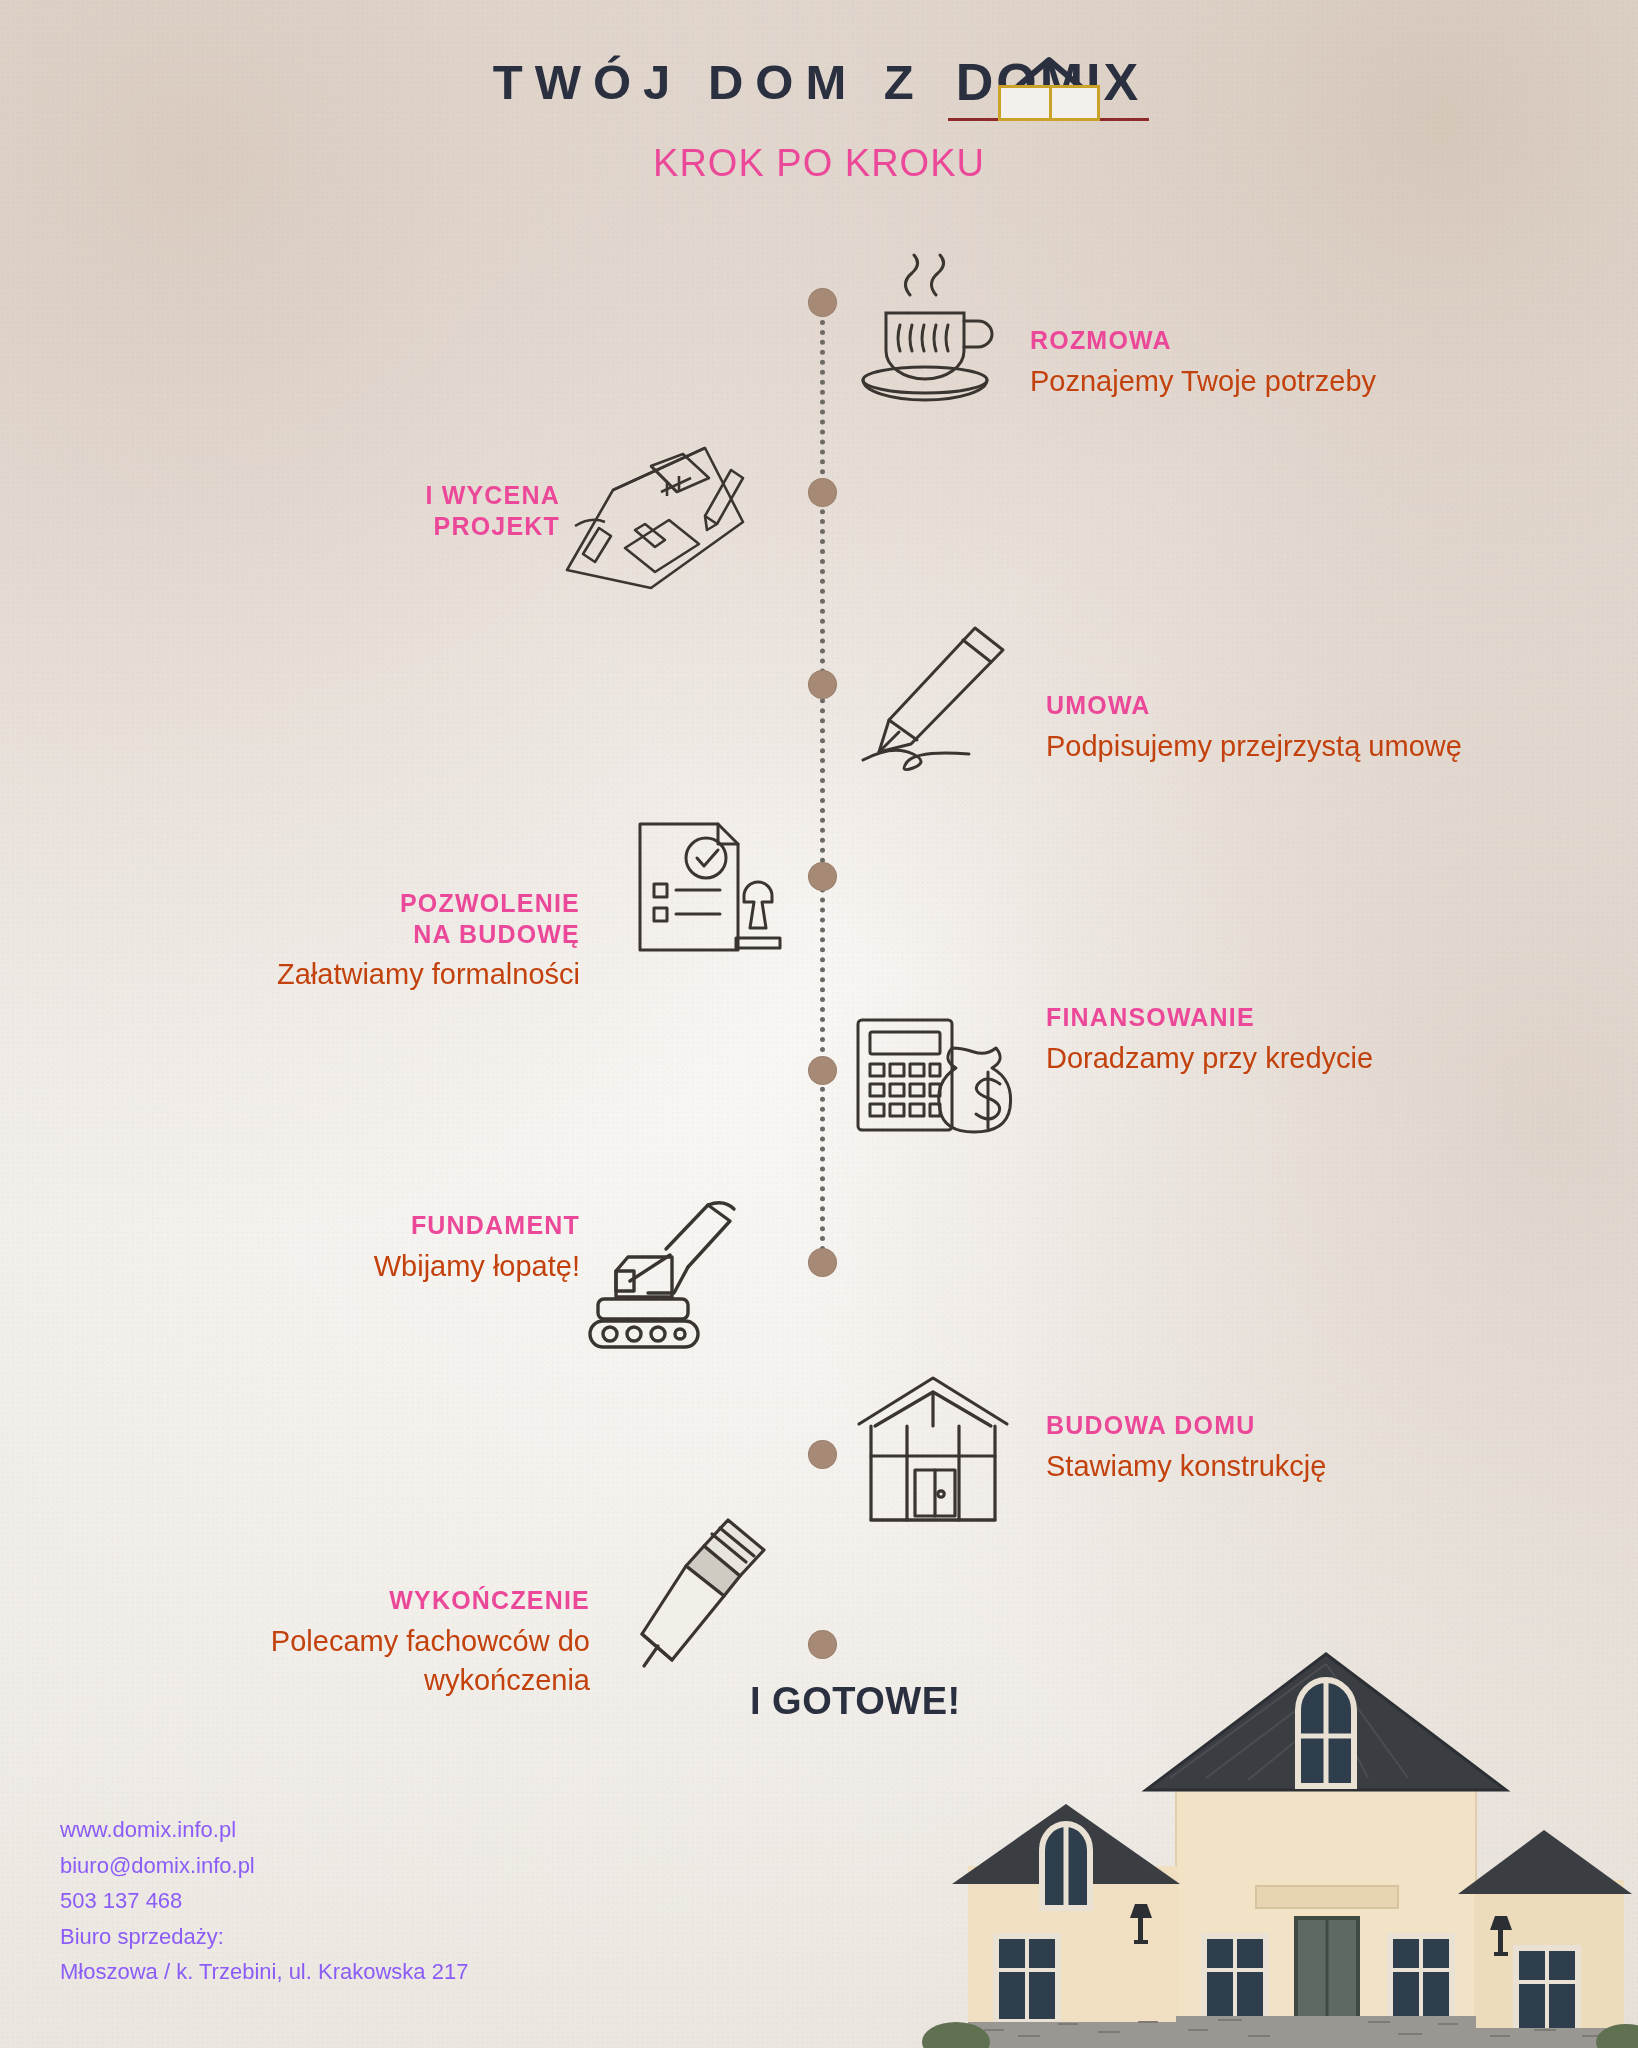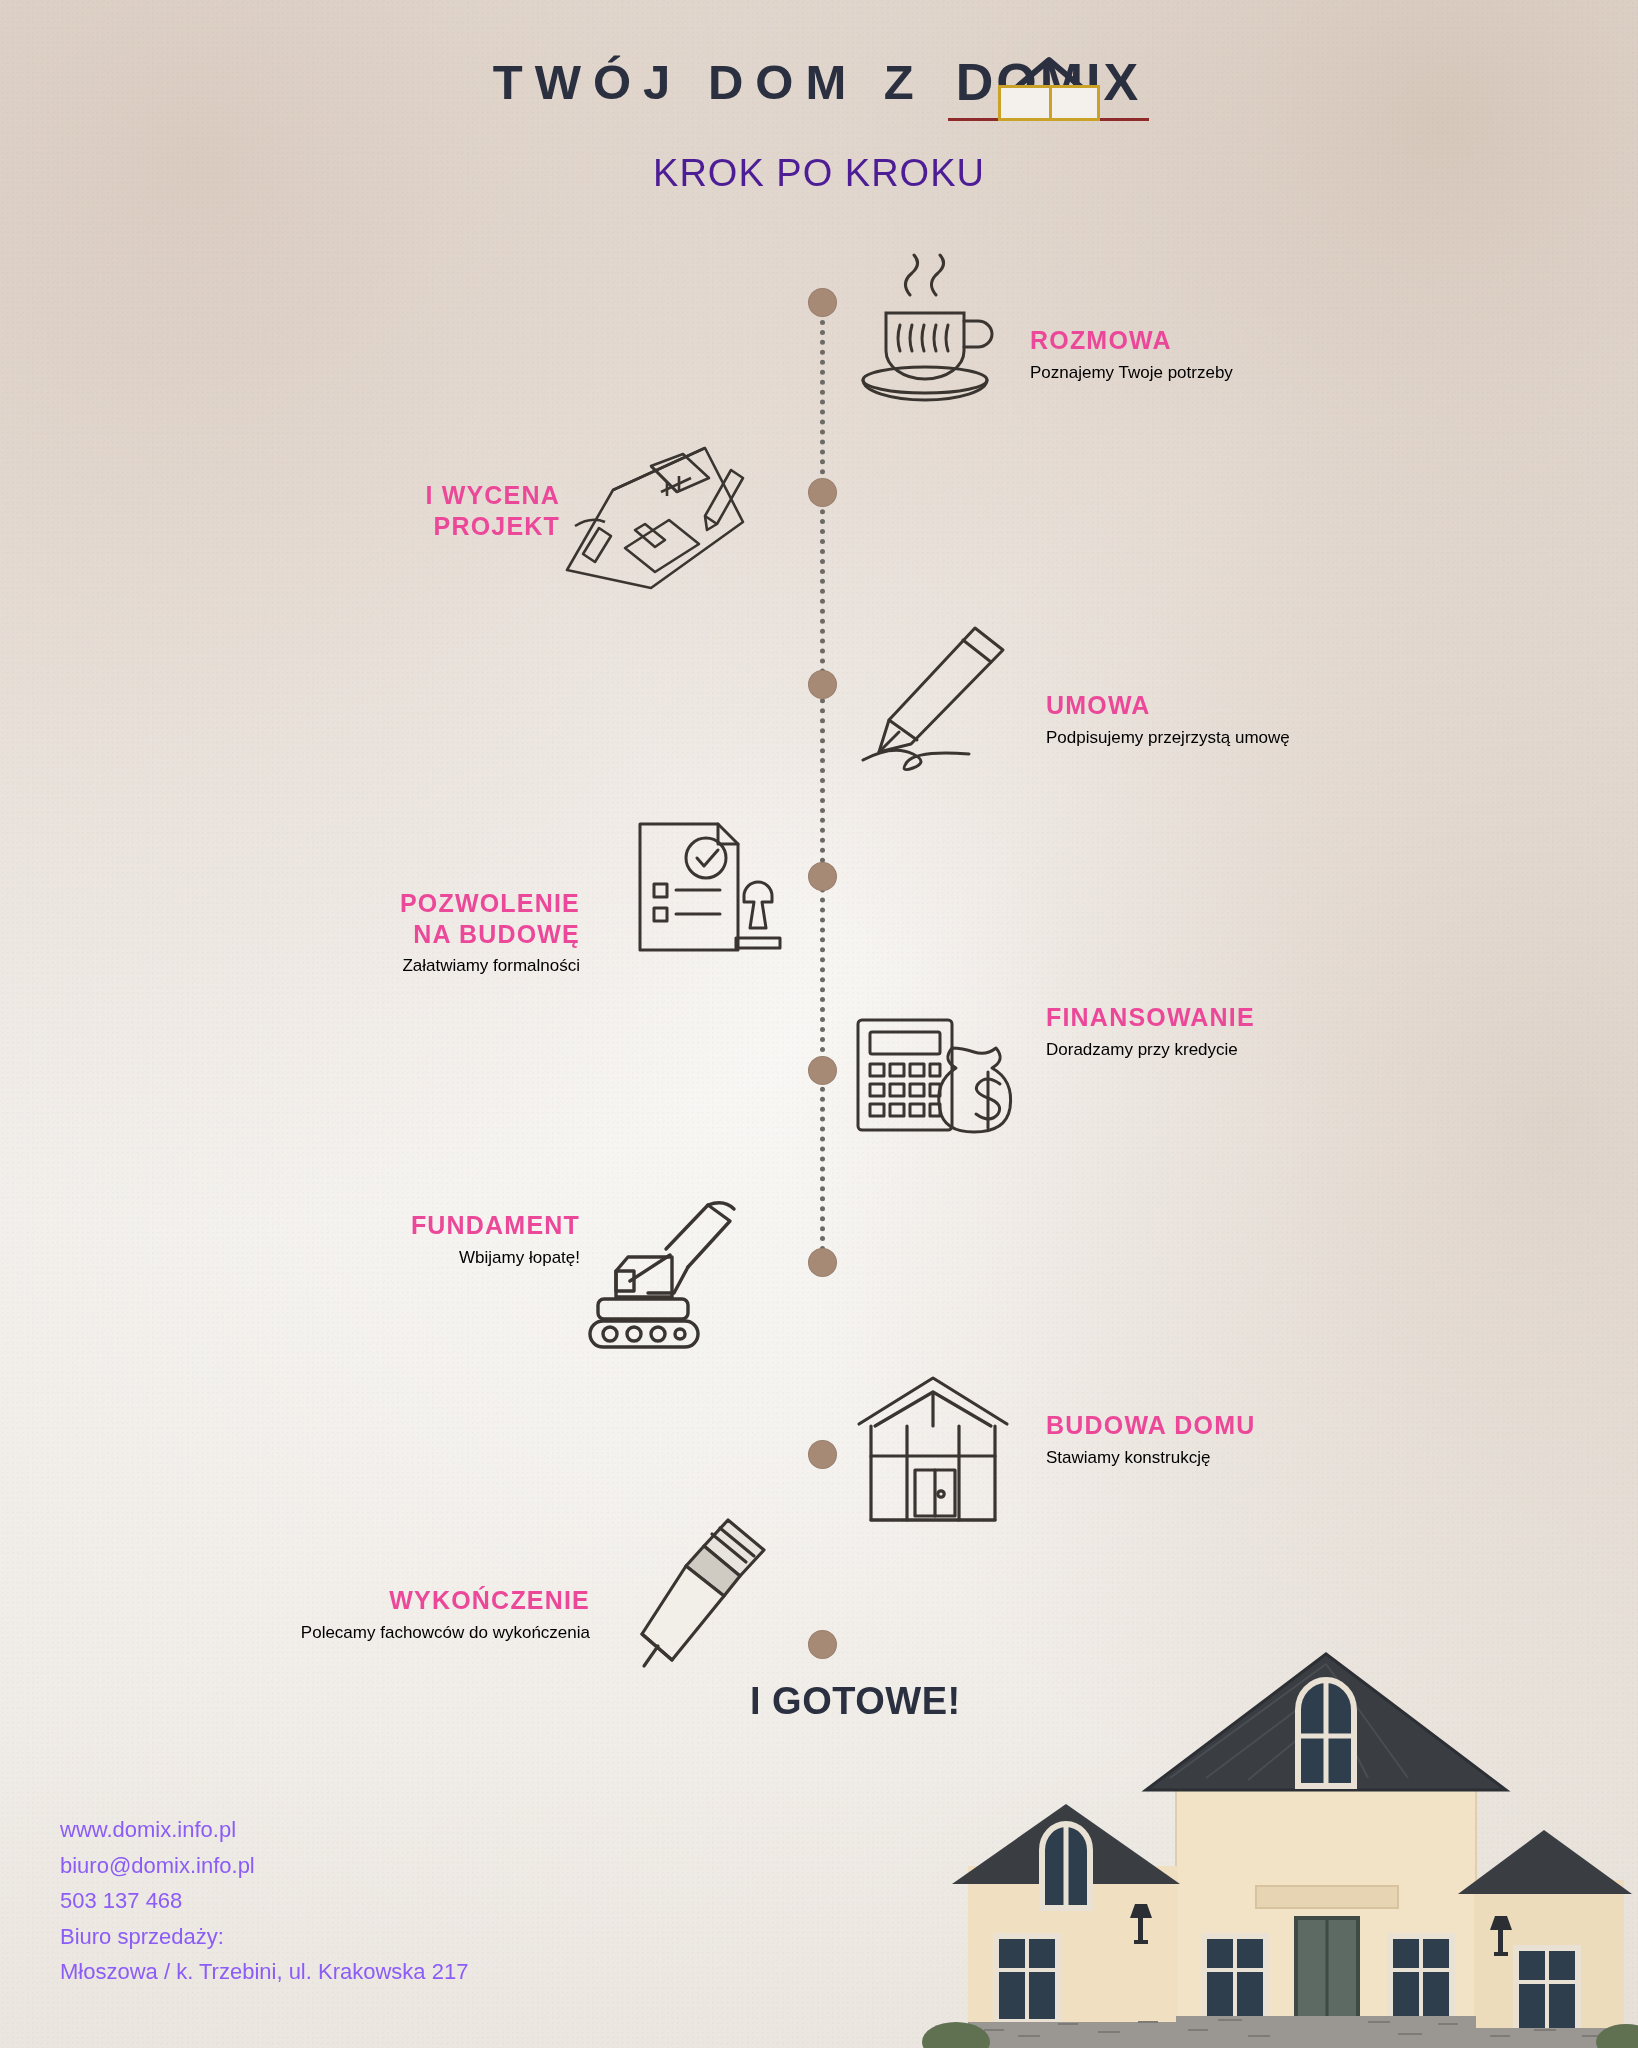--- a/index.html
+++ b/index.html
@@ -43,37 +43,37 @@
     position:absolute;left:-4px;right:-4px;bottom:-9px;height:3px;background:#8e2a2a;z-index:1;
   }
   .logo-box{
     position:absolute;left:50%;transform:translateX(-50%);
     bottom:-9px;width:96px;height:30px;border:3px solid #c9a227;background:#f4f1ec;z-index:4;
   }
   .logo-box:after{
     content:"";position:absolute;left:50%;top:0;bottom:0;width:3px;background:#c9a227;
   }
   .subtitle{
-    margin-top:40px;font-size:38px;letter-spacing:1px;color:#4c1d95;font-weight:500;
+    margin-top:30px;font-size:38px;letter-spacing:1px;color:#ec4899;font-weight:500;
   }
 
   
   .timeline-line{
     position:absolute;left:820px;top:300px;width:0;height:952px;
     border-left:5px dotted #6d6a66;
   }
   .dot{
     position:absolute;width:29px;height:29px;border-radius:50%;
     background:#a78a76;box-shadow:inset 0 0 0 1px rgba(0,0,0,.08);
     left:808px;
   }
 
   .step{position:absolute;}
   .step .label{font-size:25px;font-weight:bold;letter-spacing:1.2px;color:#ec4899;line-height:1.22;}
-  .step .desc{font-size:17px;color:#000000;line-height:1.35;margin-top:6px;}
+  .step .desc{font-size:29px;color:#c2410c;line-height:1.35;margin-top:6px;}
   .step.right{text-align:left;}
   .step.left{text-align:right;}
   .icon{position:absolute;}
 
   .done{
     position:absolute;font-size:38px;font-weight:bold;letter-spacing:.5px;color:#2b3040;
   }
 
   
   .contact{

